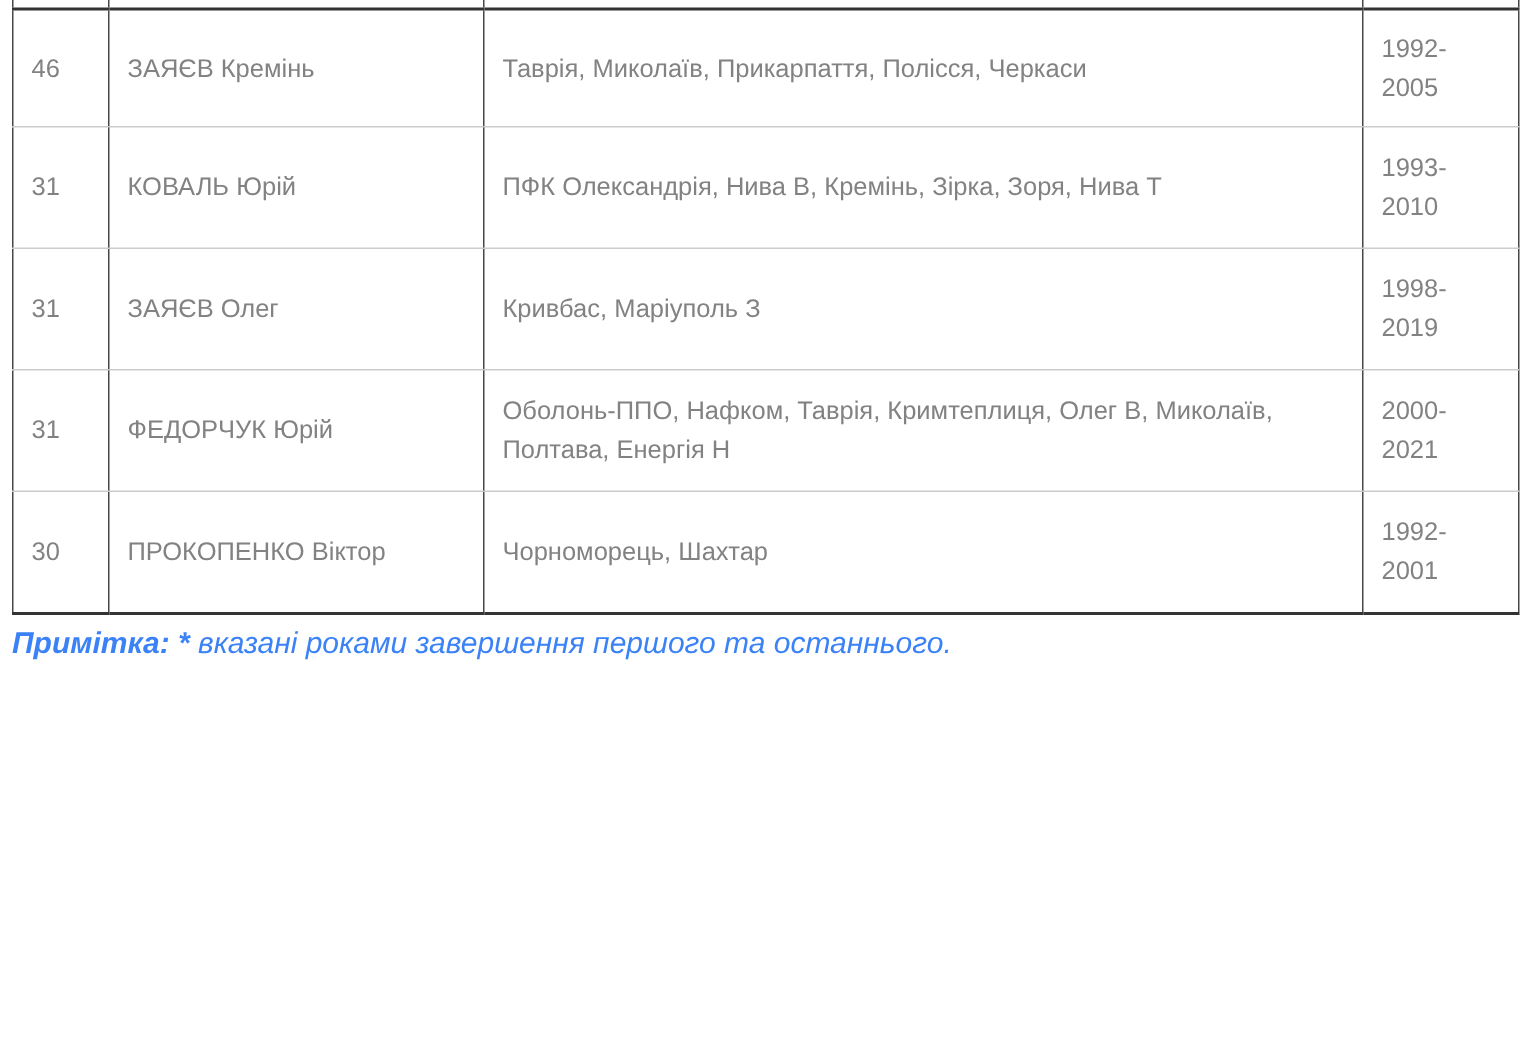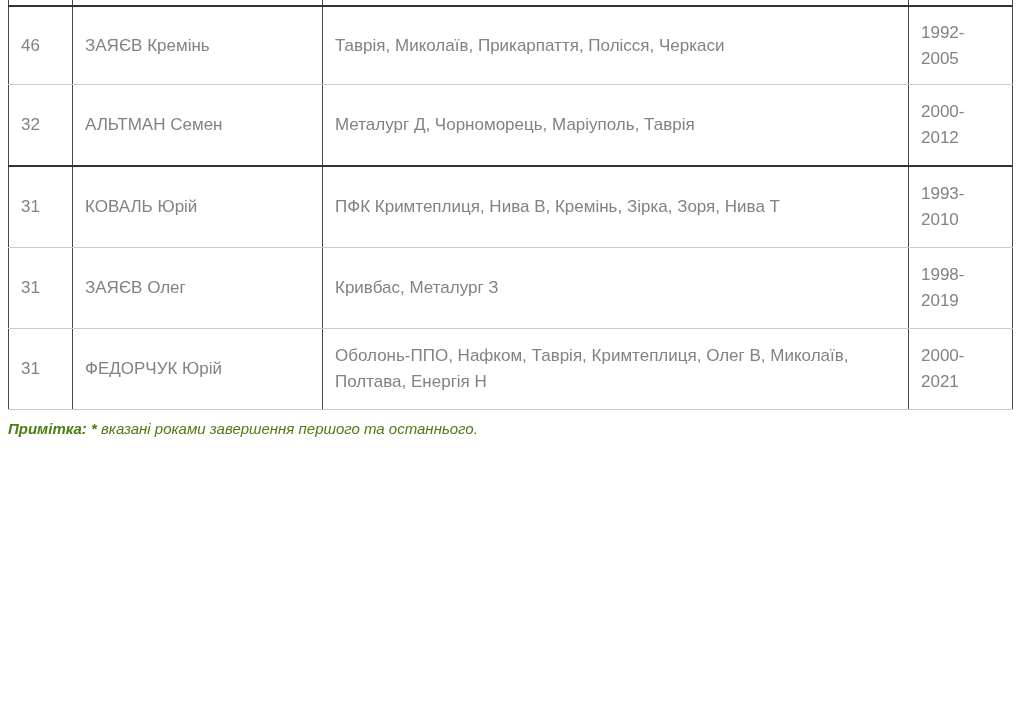--- a/index.html
+++ b/index.html
@@ -41,23 +41,23 @@
   }
   tr.data-row td { height: 68px; }
   tr.first-row td { height: 65px; }
   tr.group-end td { border-bottom: 2px solid #333333; }
   td.col-wins  { }
   td.col-name  { }
   td.col-clubs { }
   td.col-years { white-space: pre-line; }
   .footnote {
     margin: 9px 0 0 8px;
-    font-size: 15px;
+    font-size: 20px;
     font-style: italic;
-    color: #4d7c0f;
+    color: #3b82f6;
     line-height: 20px;
   }
   .footnote .note-label { font-weight: bold; }
 </style>
 </head>
 <body>
 
 <div class="page">
 
   <table class="coaches">
@@ -78,52 +78,52 @@
     <tr class="data-row first-row">
       <td class="col-wins">46</td>
       <td class="col-name">ЗАЯЄВ Кремінь</td>
       <td class="col-clubs">Таврія, Миколаїв, Прикарпаття, Полісся, Черкаси</td>
       <td class="col-years">1992-
 2005</td>
     </tr>
 
 
 
-    <tr class="data-row group-end">
-      <td class="col-wins">32</td>
-      <td class="col-name">АЛЬТМАН Семен</td>
-      <td class="col-clubs">Металург Д, Чорноморець, Маріуполь, Таврія</td>
-      <td class="col-years">2000-
-2012</td>
-    </tr>
 
     <tr class="data-row">
       <td class="col-wins">31</td>
       <td class="col-name">КОВАЛЬ Юрій</td>
-      <td class="col-clubs">ПФК Кримтеплиця, Нива В, Кремінь, Зірка, Зоря, Нива Т</td>
+      <td class="col-clubs">ПФК Олександрія, Нива В, Кремінь, Зірка, Зоря, Нива Т</td>
       <td class="col-years">1993-
 2010</td>
     </tr>
 
     <tr class="data-row">
       <td class="col-wins">31</td>
       <td class="col-name">ЗАЯЄВ Олег</td>
-      <td class="col-clubs">Кривбас, Металург З</td>
+      <td class="col-clubs">Кривбас, Маріуполь З</td>
       <td class="col-years">1998-
 2019</td>
     </tr>
 
     <tr class="data-row">
       <td class="col-wins">31</td>
       <td class="col-name">ФЕДОРЧУК Юрій</td>
       <td class="col-clubs">Оболонь-ППО, Нафком, Таврія, Кримтеплиця, Олег В, Миколаїв, Полтава, Енергія Н</td>
       <td class="col-years">2000-
 2021</td>
     </tr>
 
+    <tr class="data-row group-end">
+      <td class="col-wins">30</td>
+      <td class="col-name">ПРОКОПЕНКО Віктор</td>
+      <td class="col-clubs">Чорноморець, Шахтар</td>
+      <td class="col-years">1992-
+2001</td>
+    </tr>
   </tbody>
   </table>
 
   <p class="footnote">
     <span class="note-label">Примітка: *</span><span> вказані роками завершення першого та останнього.</span>
   </p>
 
 </div>
 
 </body></html>

